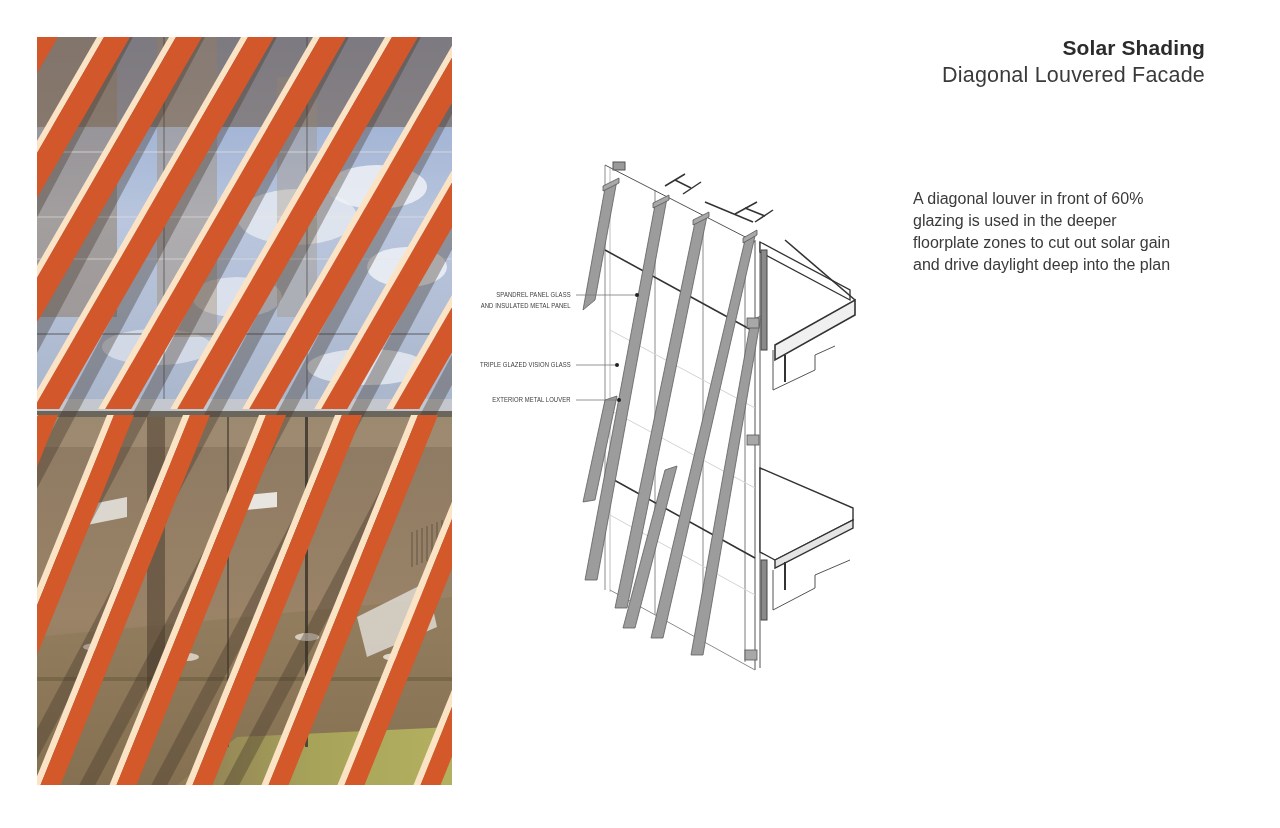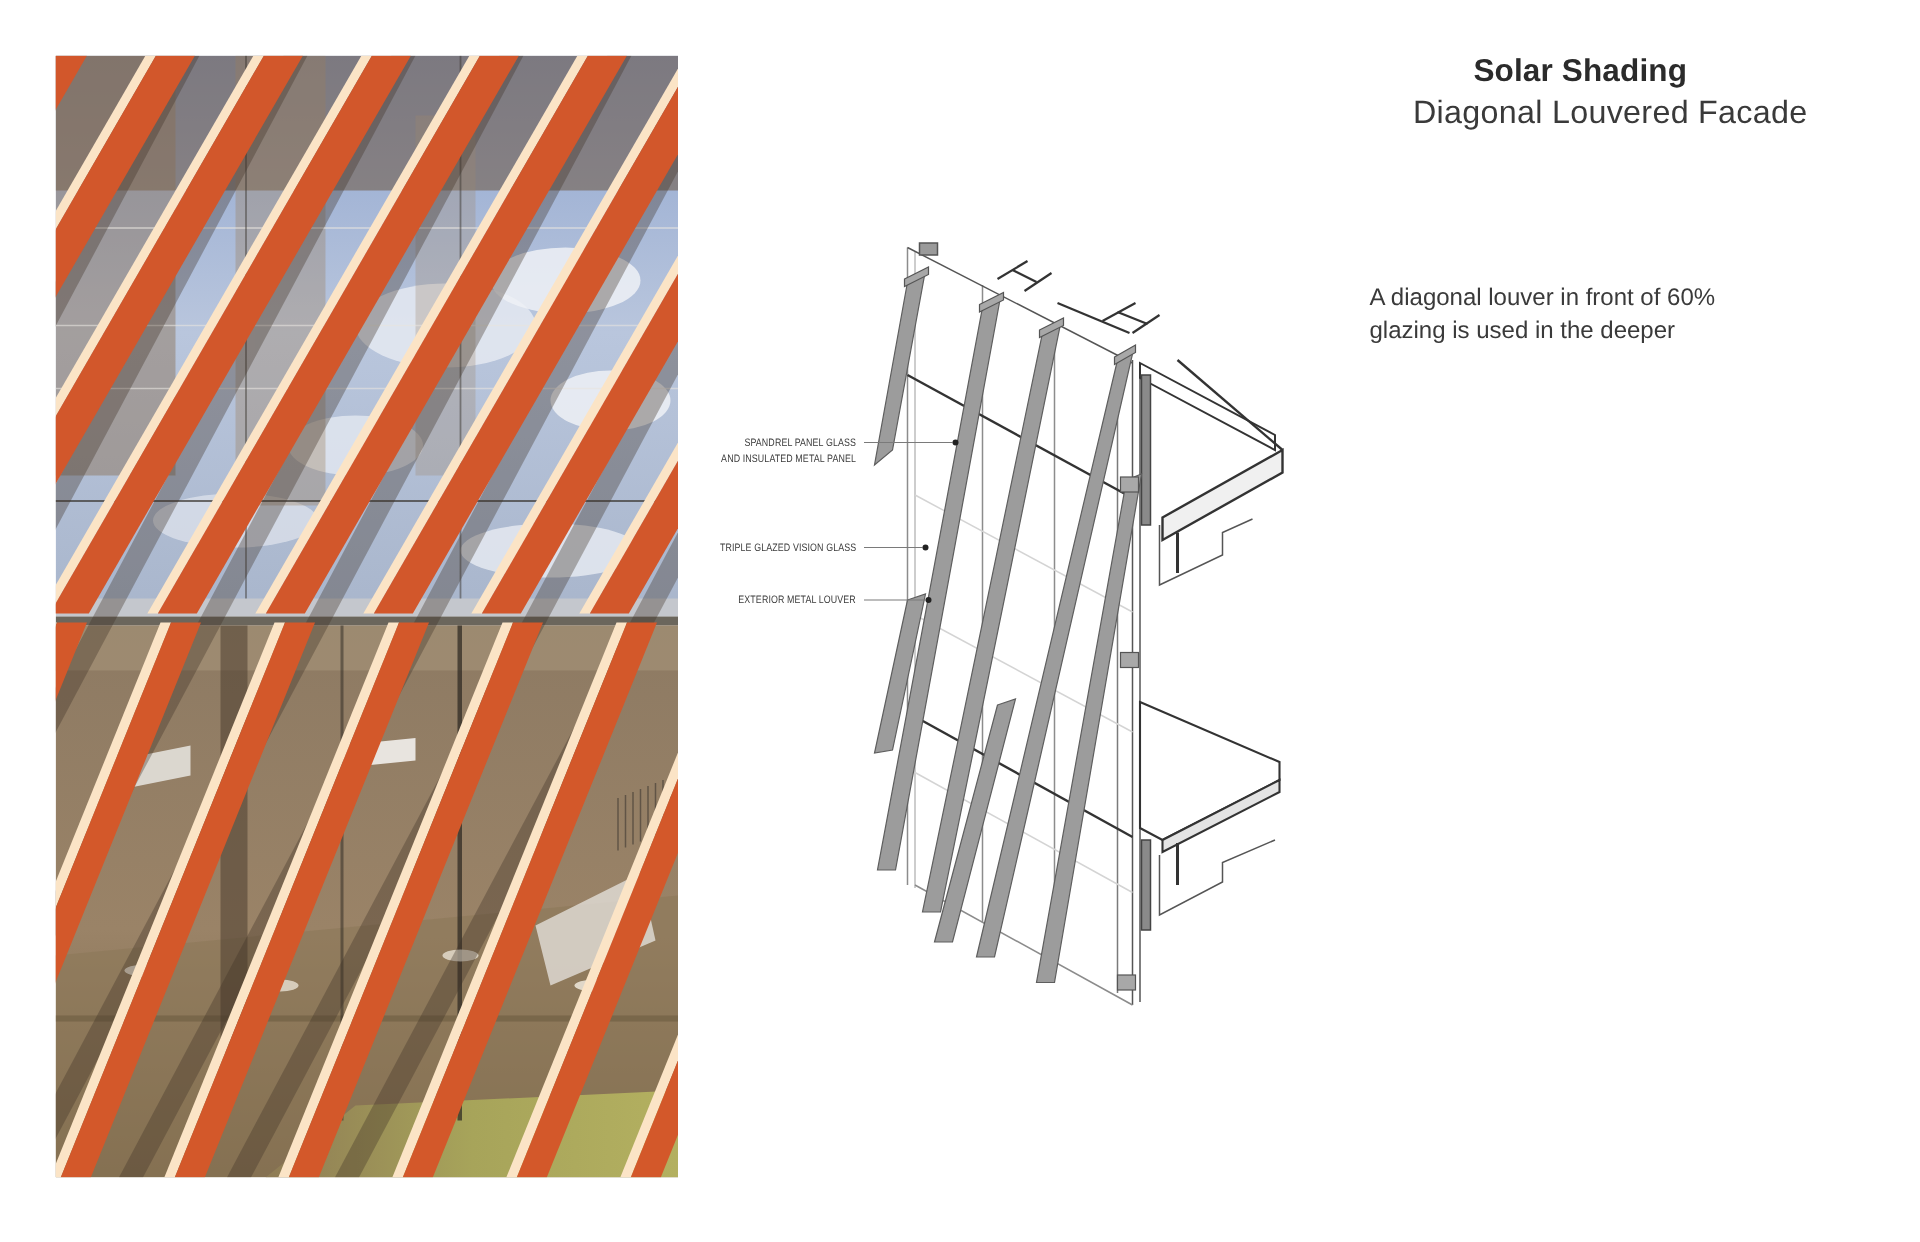--- a/index.html
+++ b/index.html
@@ -31,21 +31,21 @@
     text-align: right;
     letter-spacing: 0.1px;
     line-height: 11px;
     white-space: nowrap;
     transform: scaleX(0.82);
     transform-origin: right center;
   }
   .title-block {
     position: absolute;
     right: 75px; top: 34px;
-    text-align: center;
+    text-align: right;
   }
   .title {
     font-family: "Liberation Sans", sans-serif;
     font-weight: bold;
     font-size: 21px;
     color: #2b2b2b;
     line-height: 27px;
     letter-spacing: 0.1px;
   }
   .subtitle {
@@ -305,13 +305,15 @@
 </div>
 
 <div class="title-block">
   <div class="title">Solar Shading</div>
   <div class="subtitle">Diagonal Louvered Facade</div>
 </div>
 
 <div class="description">
   <span>A diagonal louver in front of 60%</span>
   <span>glazing is used in the deeper</span>
+  <span>floorplate zones to cut out solar gain</span>
+  <span>and drive daylight deep into the plan</span>
 </div>
 
 </body></html>

